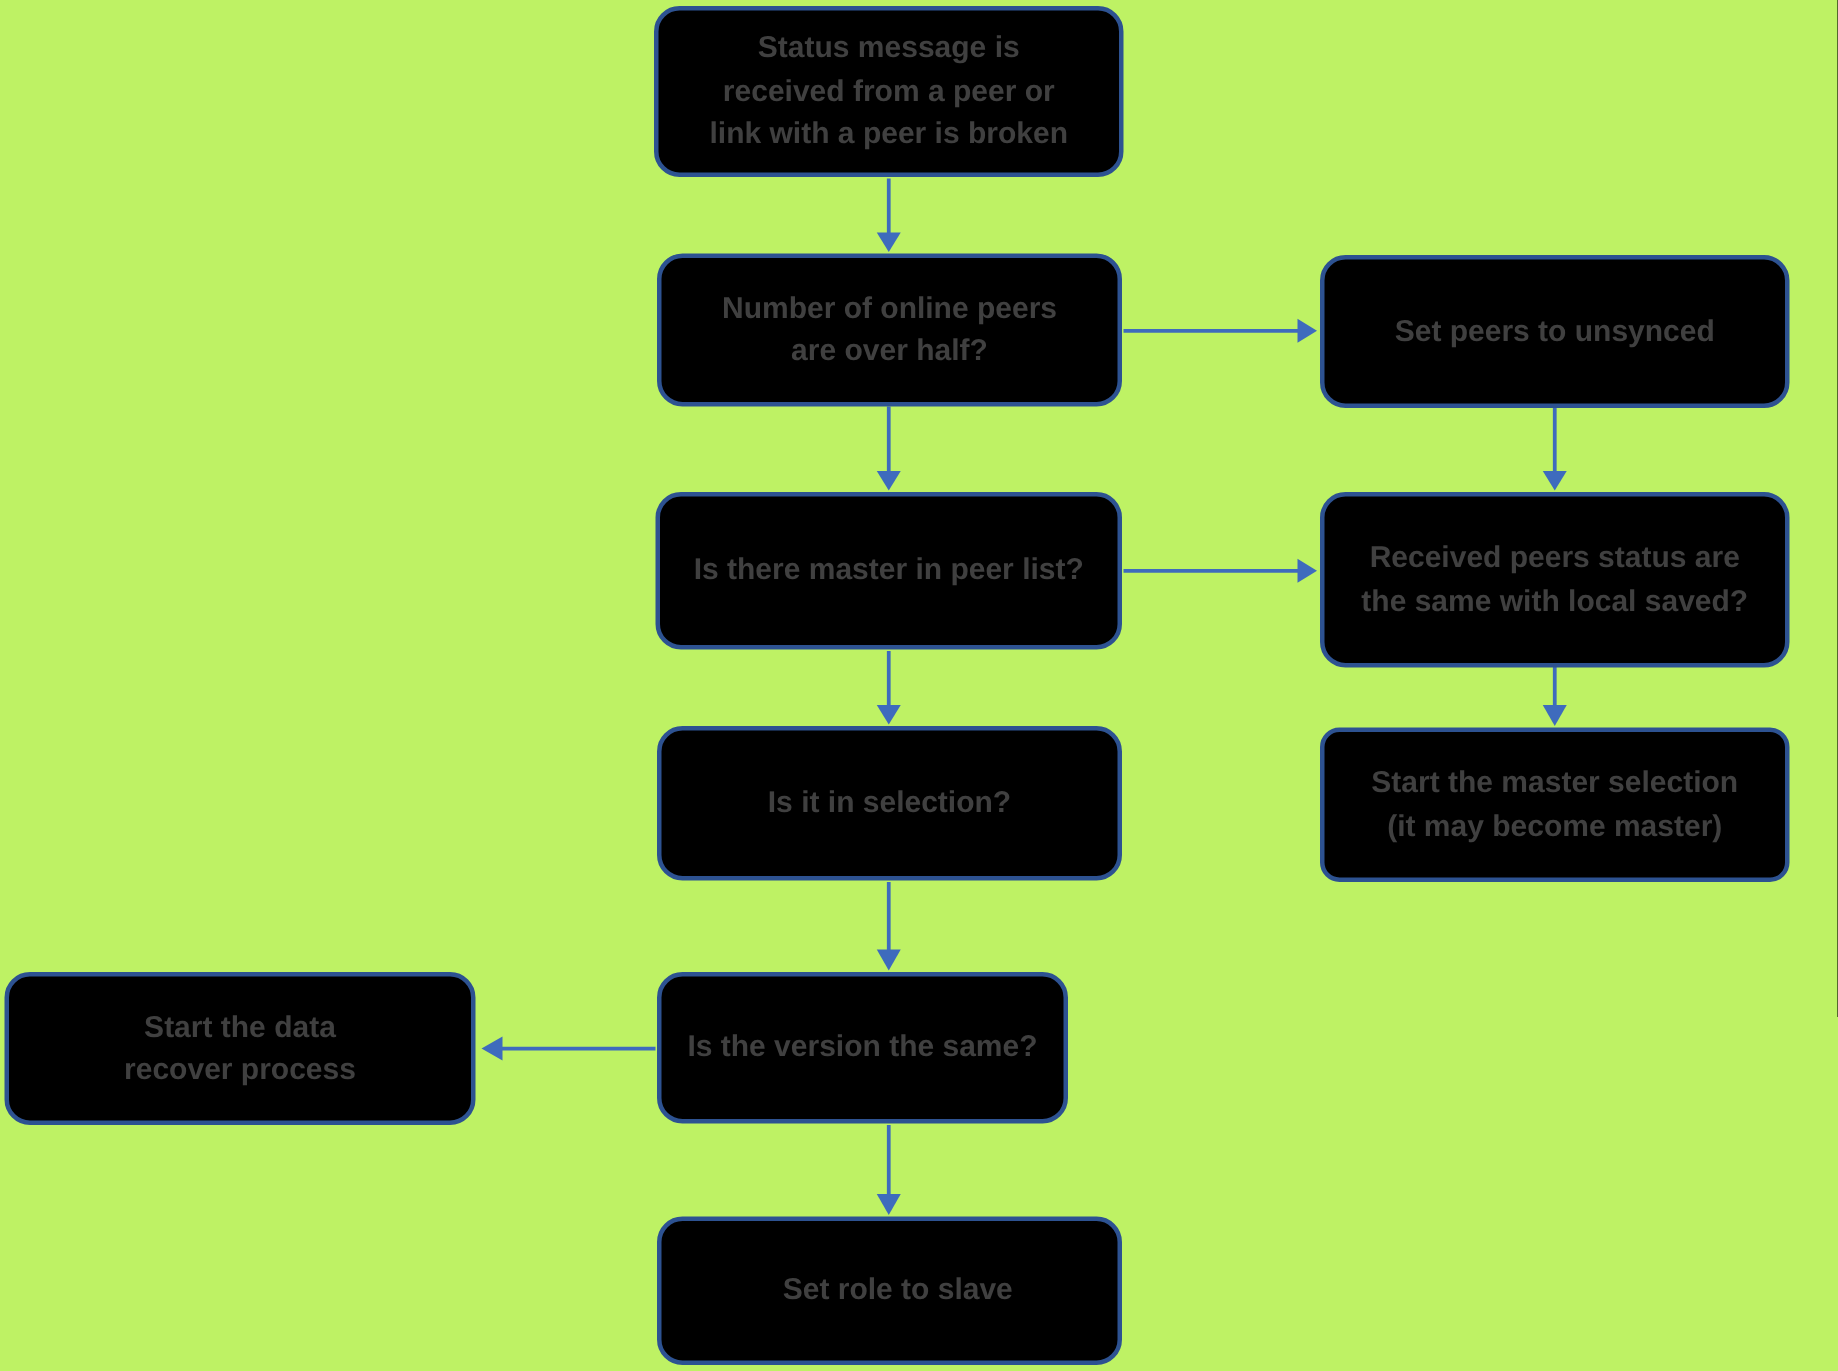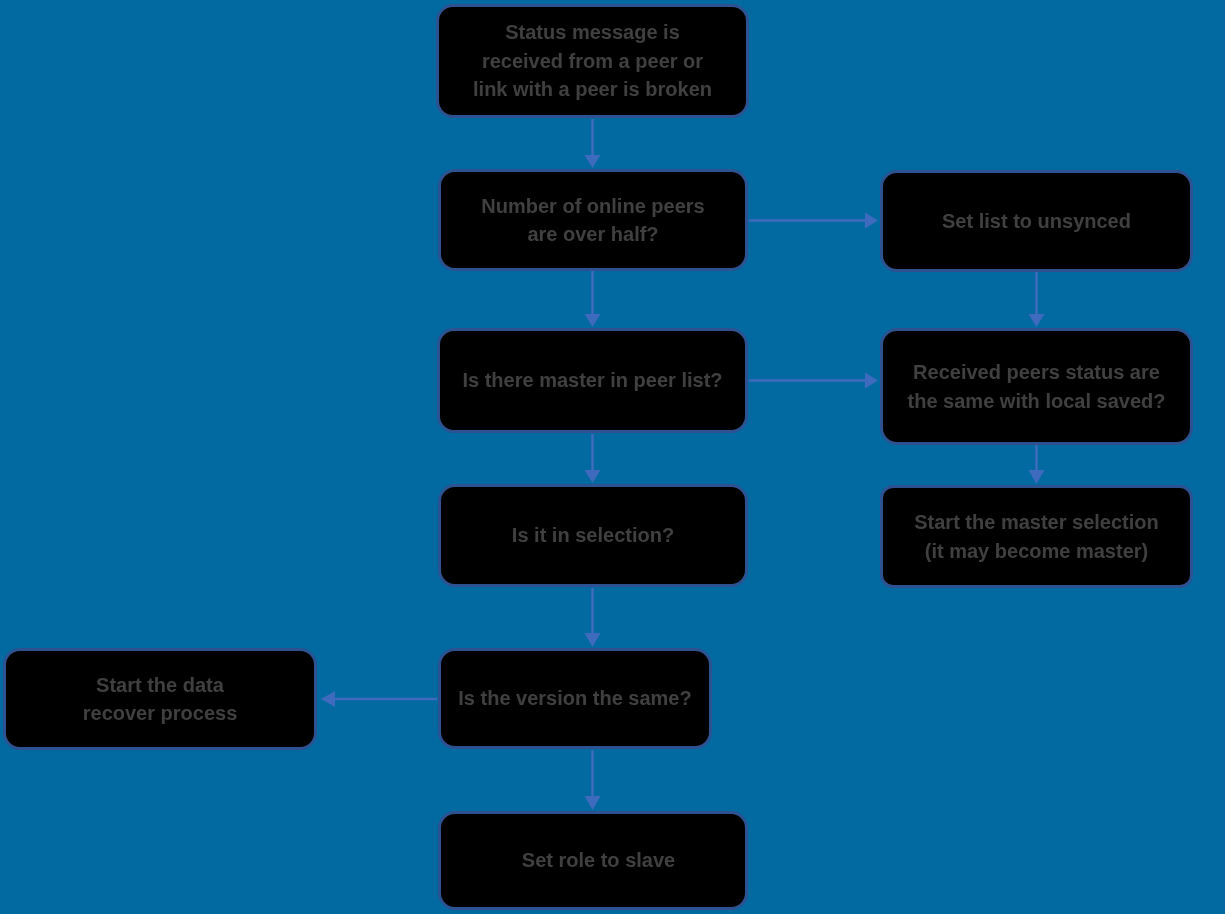--- a/index.html
+++ b/index.html
@@ -4,21 +4,21 @@
 <style>
   html, body {
     margin: 0;
     padding: 0;
     background: #000000;
   }
   .canvas {
     position: relative;
     width: 1225px;
     height: 914px;
-    background: #0369a1;
+    background: #bef264;
     font-family: "Liberation Sans", sans-serif;
     overflow: hidden;
   }
   .edges {
     position: absolute;
     left: 0;
     top: 0;
     width: 1225px;
     height: 914px;
     pointer-events: none;
@@ -116,21 +116,21 @@
 received from a peer or
 link with a peer is broken</span>
   </div>
 
   <div class="node n1">
     <span class="label">Number of online peers
 are over half?</span>
   </div>
 
   <div class="node n2">
-    <span class="label">Set list to unsynced</span>
+    <span class="label">Set peers to unsynced</span>
   </div>
 
   <div class="node n3">
     <span class="label">Is there master in peer list?</span>
   </div>
 
   <div class="node n4">
     <span class="label">Received peers status are
 the same with local saved?</span>
   </div>

